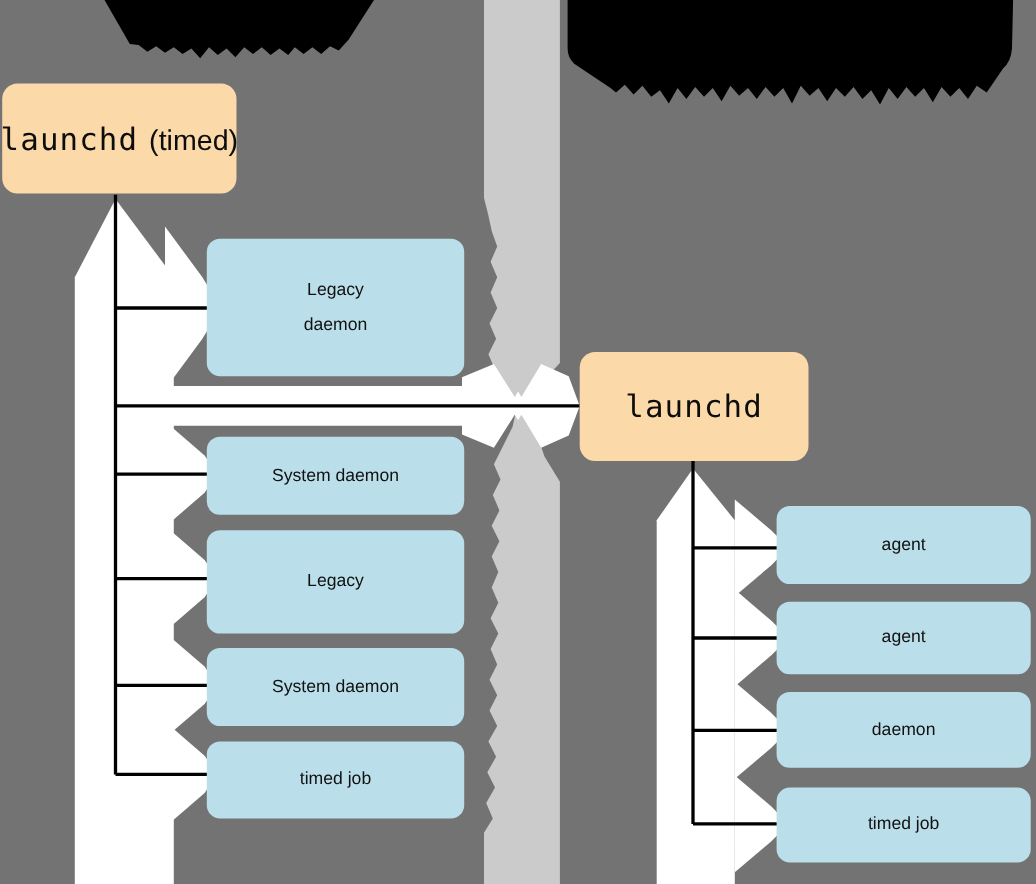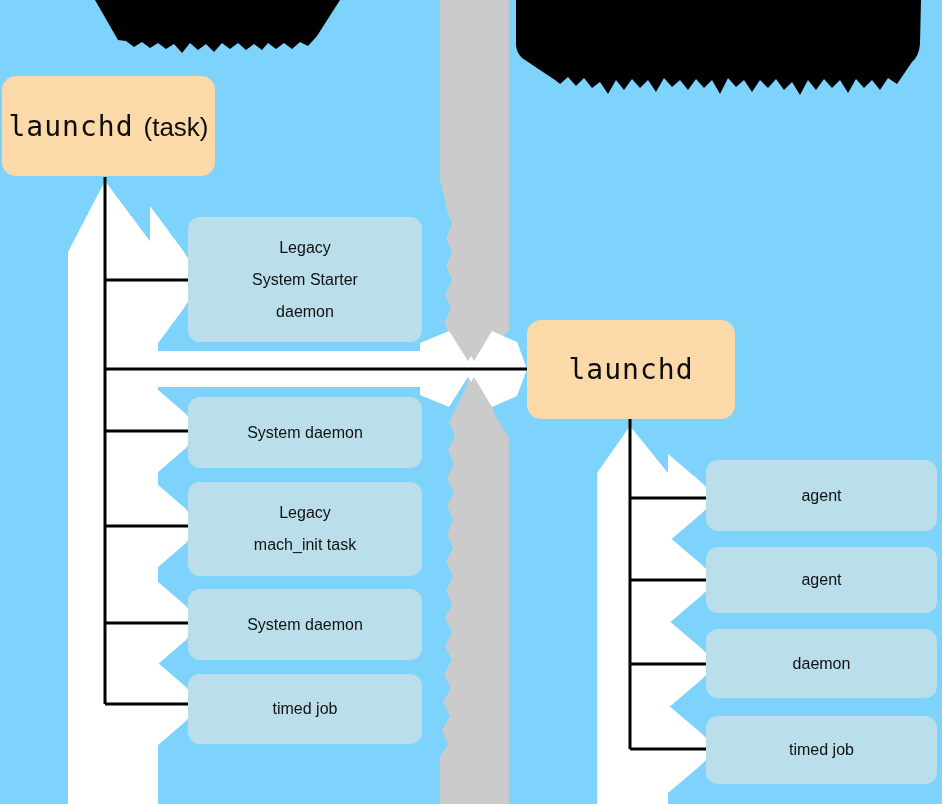--- a/index.html
+++ b/index.html
@@ -1,19 +1,19 @@
 <!DOCTYPE html>
 <html><head>
 <meta charset="utf-8">
 <style>
   html,body{margin:0;padding:0;}
   #stage{
     position:relative;
     width:942px;height:804px;
-    background:#7dd3fc;
+    background:#737373;
     overflow:hidden;
     font-family:"Liberation Sans", sans-serif;
   }
   #shapes{position:absolute;left:0;top:0;width:942px;height:804px;}
   .node{
     position:absolute;
     display:flex;flex-direction:column;
     align-items:center;justify-content:center;
     text-align:center;
     color:#0d0d0d;
@@ -85,35 +85,33 @@
       <line x1="630" y1="498" x2="707" y2="498"></line>
       <line x1="630" y1="580" x2="707" y2="580"></line>
       <line x1="630" y1="664" x2="707" y2="664"></line>
       <line x1="630" y1="749" x2="707" y2="749"></line>
     </g>
   </svg>
 
   <div class="node proc" style="left:2px;top:76px;width:213px;height:100px;">
     <div class="rootlabel">
       <span class="mono">launchd</span>
-      <span class="suffix">(task)</span>
+      <span class="suffix">(timed)</span>
     </div>
   </div>
 
   <div class="node job" style="left:188px;top:217px;width:234px;height:125px;">
     <span class="ln">Legacy</span>
-    <span class="ln">System Starter</span>
     <span class="ln">daemon</span>
   </div>
   <div class="node job" style="left:188px;top:397px;width:234px;height:71px;">
     <span class="ln">System daemon</span>
   </div>
   <div class="node job" style="left:188px;top:482px;width:234px;height:94px;">
     <span class="ln">Legacy</span>
-    <span class="ln">mach_init task</span>
   </div>
   <div class="node job" style="left:188px;top:589px;width:234px;height:71px;">
     <span class="ln">System daemon</span>
   </div>
   <div class="node job" style="left:188px;top:674px;width:234px;height:70px;">
     <span class="ln">timed job</span>
   </div>
 
   <div class="node proc" style="left:527px;top:320px;width:208px;height:99px;">
     <span class="mono">launchd</span>

